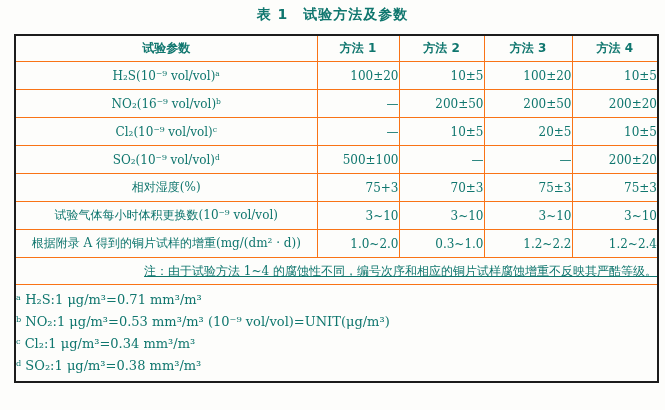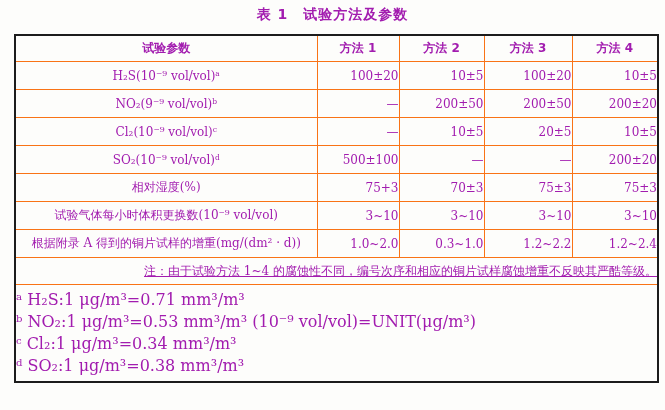--- a/index.html
+++ b/index.html
@@ -5,21 +5,21 @@
   html, body {
     margin: 0;
     padding: 0;
     background: #fdfdfb;
   }
   .page {
     position: relative;
     width: 665px;
     height: 410px;
     background: #fdfdfb;
-    color: #a21caf;
+    color: #0f766e;
     font-family: "DejaVu Serif", "Liberation Serif", serif;
     overflow: hidden;
   }
   .doc-title {
     position: absolute;
     top: 6px;
     left: 0;
     right: 0;
     text-align: center;
     font-family: "DejaVu Sans", "Liberation Sans", sans-serif;
@@ -69,21 +69,21 @@
     text-decoration: underline;
   }
   td.footnotes-cell {
     height: 96px;
     vertical-align: top;
     text-align: left;
     padding: 8px 0 0 40px;
   }
   .footnote-line {
     line-height: 22px;
-    font-size: 16px;
+    font-size: 13px;
     white-space: nowrap;
   }
 </style>
 </head>
 <body>
 
 <div class="page">
   <div class="doc-title">表 1　试验方法及参数</div>
 
   <table class="params">
@@ -105,21 +105,21 @@
     </thead>
     <tbody>
       <tr>
         <td class="param">H₂S(10⁻⁹ vol/vol)ᵃ</td>
         <td class="val">100±20</td>
         <td class="val">10±5</td>
         <td class="val">100±20</td>
         <td class="val">10±5</td>
       </tr>
       <tr>
-        <td class="param">NO₂(9⁻⁹ vol/vol)ᵇ</td>
+        <td class="param">NO₂(16⁻⁹ vol/vol)ᵇ</td>
         <td class="val">—</td>
         <td class="val">200±50</td>
         <td class="val">200±50</td>
         <td class="val">200±20</td>
       </tr>
       <tr>
         <td class="param">Cl₂(10⁻⁹ vol/vol)ᶜ</td>
         <td class="val">—</td>
         <td class="val">10±5</td>
         <td class="val">20±5</td>

